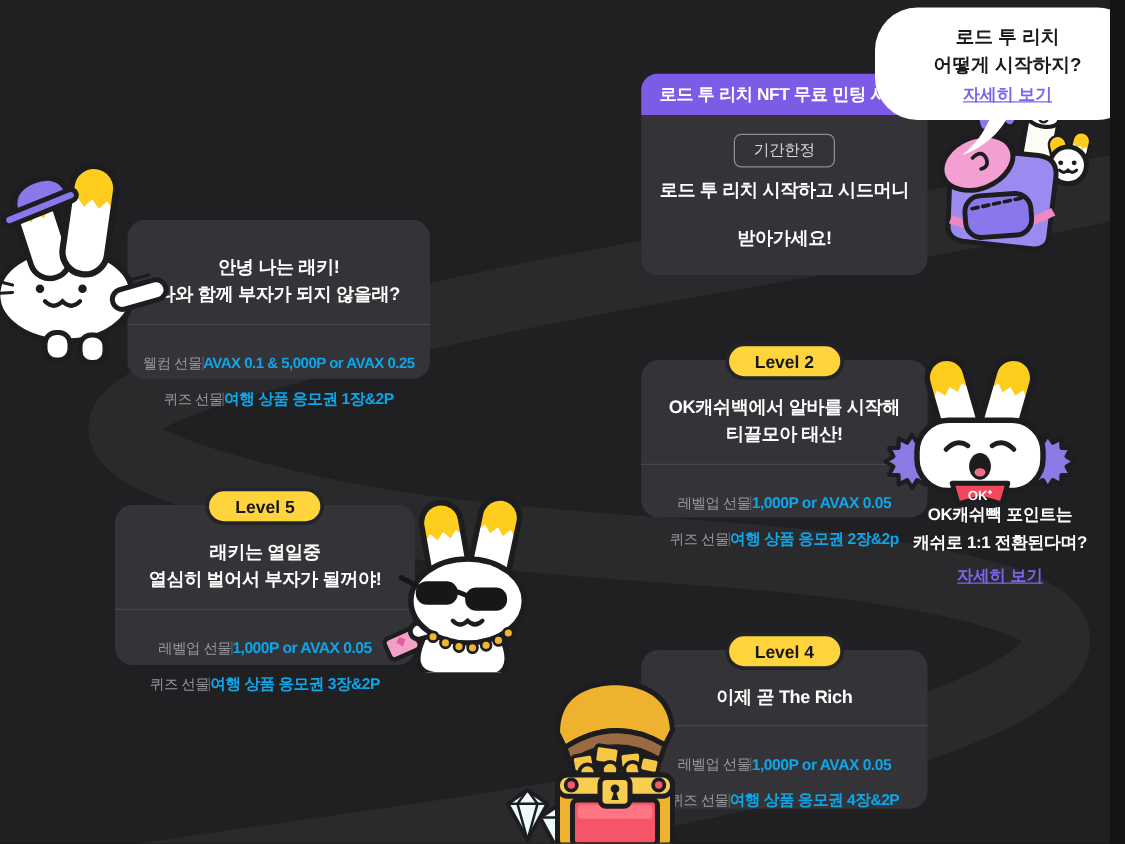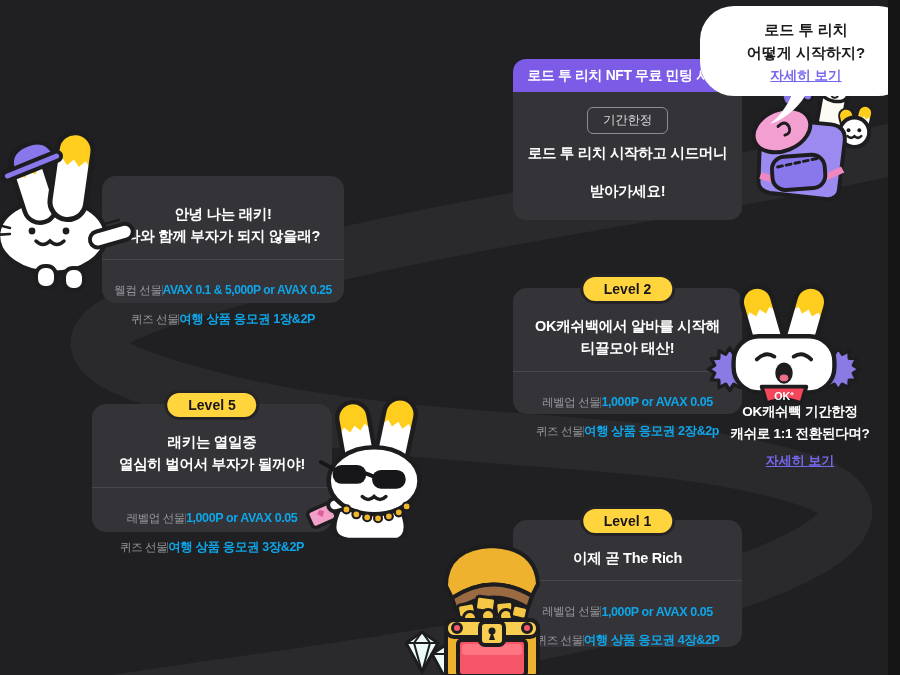--- a/index.html
+++ b/index.html
@@ -175,41 +175,41 @@
       </div>
       <div class="row">
         <span class="row-label">퀴즈 선물</span>
         <span class="row-sep"></span>
         <span class="row-value">여행 상품 응모권 3장&amp;2P</span>
       </div>
     </div>
   </div>
 
   <div class="level-card lc4">
-    <div class="level-badge">Level 1</div>
+    <div class="level-badge">Level 4</div>
     <div class="card-title">
       <div>이제 곧 The Rich</div>
     </div>
     <div class="card-divider"></div>
     <div class="card-rows">
       <div class="row">
         <span class="row-label">레벨업 선물</span>
         <span class="row-sep"></span>
         <span class="row-value">1,000P or AVAX 0.05</span>
       </div>
       <div class="row">
         <span class="row-label">퀴즈 선물</span>
         <span class="row-sep"></span>
         <span class="row-value">여행 상품 응모권 4장&amp;2P</span>
       </div>
     </div>
   </div>
 
   <div class="abs note">
-    <div class="note-line">OK캐쉬빽 기간한정</div>
+    <div class="note-line">OK캐쉬빽 포인트는</div>
     <div class="note-line">캐쉬로 1:1 전환된다며?</div>
     <span class="note-link">자세히 보기</span>
   </div>
 
   <svg class="abs cat-wave" width="150" height="165" viewBox="0 0 150 165">
     <ellipse cx="60" cy="108" rx="54" ry="37" fill="#ffffff" stroke="#1d1d1f" stroke-width="4.5"></ellipse>
     <use href="#ear" transform="translate(24,14) rotate(-18 16 40)"></use>
     <use href="#ear" transform="translate(62,0) rotate(8 18 45) scale(1.12)"></use>
     <g transform="rotate(-22 40 30)">
       <path d="M18 36 Q18 16 40 16 Q62 16 62 36 Z" fill="#8878ec" stroke="#1d1d1f" stroke-width="4"></path>

